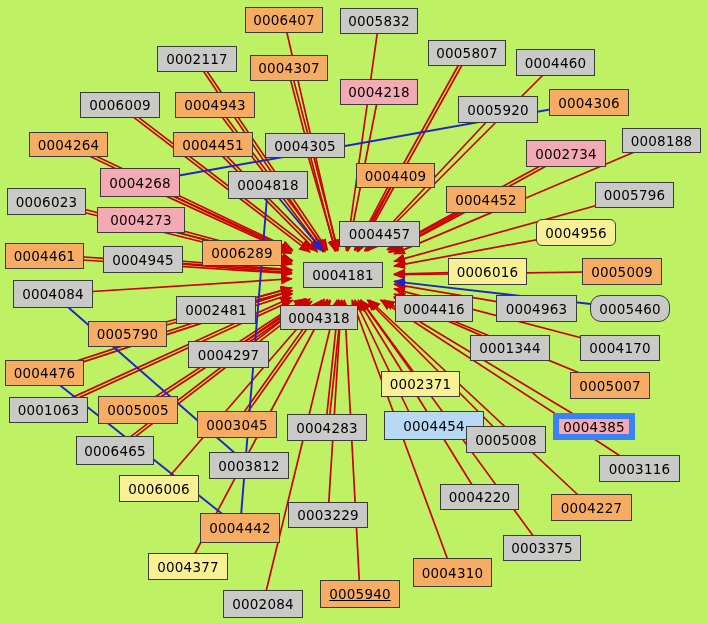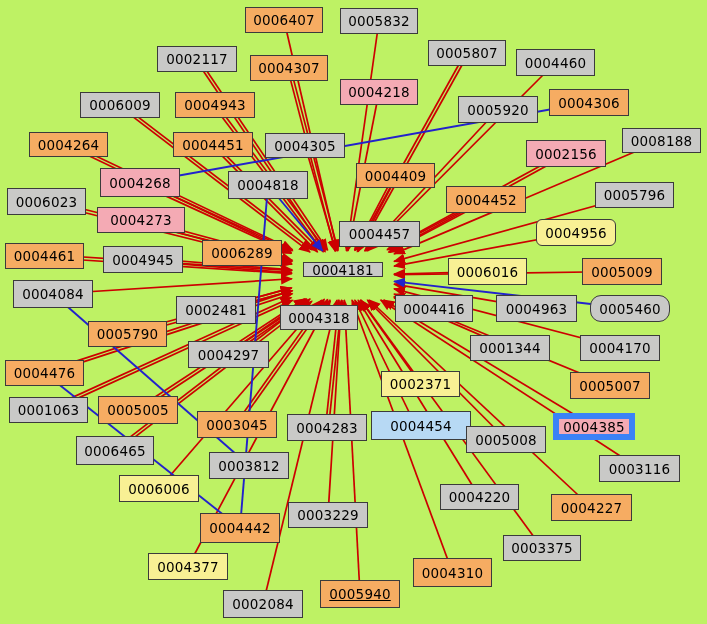--- a/index.html
+++ b/index.html
@@ -168,21 +168,21 @@
       <div class="node gray" style="left: 622px; top: 128px; width: 79px; height: 25px;">
         <span>0008188</span>
       </div>
       <div class="node pink" style="left: 100px; top: 168px; width: 80px; height: 29px;">
         <span>0004268</span>
       </div>
       <div class="node gray" style="left: 228px; top: 171px; width: 80px; height: 28px;">
         <span>0004818</span>
       </div>
       <div class="node pink" style="left: 526px; top: 140px; width: 80px; height: 27px;">
-        <span>0002156</span>
+        <span>0002734</span>
       </div>
       <div class="node orange" style="left: 356px; top: 163px; width: 79px; height: 25px;">
         <span>0004409</span>
       </div>
       <div class="node gray" style="left: 7px; top: 188px; width: 79px; height: 27px;">
         <span>0006023</span>
       </div>
       <div class="node pink" style="left: 97px; top: 207px; width: 88px; height: 26px;">
         <span>0004273</span>
       </div>
@@ -212,21 +212,21 @@
       </div>
       <div class="node orange" style="left: 582px; top: 258px; width: 80px; height: 27px;">
         <span>0005009</span>
       </div>
       <div class="node gray" style="left: 13px; top: 280px; width: 80px; height: 28px;">
         <span>0004084</span>
       </div>
       <div class="node gray" style="left: 176px; top: 296px; width: 80px; height: 28px;">
         <span>0002481</span>
       </div>
-      <div class="node gray center" style="left: 303px; top: 262px; width: 80px; height: 15px;">
+      <div class="node gray center" style="left: 303px; top: 262px; width: 80px; height: 26px;">
         <span>0004181</span>
       </div>
       <div class="node gray" style="left: 395px; top: 295px; width: 78px; height: 27px;">
         <span>0004416</span>
       </div>
       <div class="node gray" style="left: 496px; top: 295px; width: 81px; height: 27px;">
         <span>0004963</span>
       </div>
       <div class="node gray" style="left: 590px; top: 295px; width: 80px; height: 27px; border-radius: 11px;">
         <span>0005460</span>
@@ -260,21 +260,21 @@
       </div>
       <div class="node orange" style="left: 98px; top: 396px; width: 80px; height: 28px;">
         <span>0005005</span>
       </div>
       <div class="node orange" style="left: 197px; top: 411px; width: 80px; height: 27px;">
         <span>0003045</span>
       </div>
       <div class="node gray" style="left: 287px; top: 414px; width: 80px; height: 27px;">
         <span>0004283</span>
       </div>
-      <div class="node lightblue" style="left: 371px; top: 411px; width: 100px; height: 29px;">
+      <div class="node lightblue" style="left: 384px; top: 411px; width: 100px; height: 29px;">
         <span>0004454</span>
       </div>
       <div class="node pink selected" style="left: 553px; top: 413px; width: 82px; height: 27px;">
         <span>0004385</span>
       </div>
       <div class="node gray" style="left: 76px; top: 436px; width: 78px; height: 29px;">
         <span>0006465</span>
       </div>
       <div class="node gray" style="left: 209px; top: 452px; width: 80px; height: 27px;">
         <span>0003812</span>

